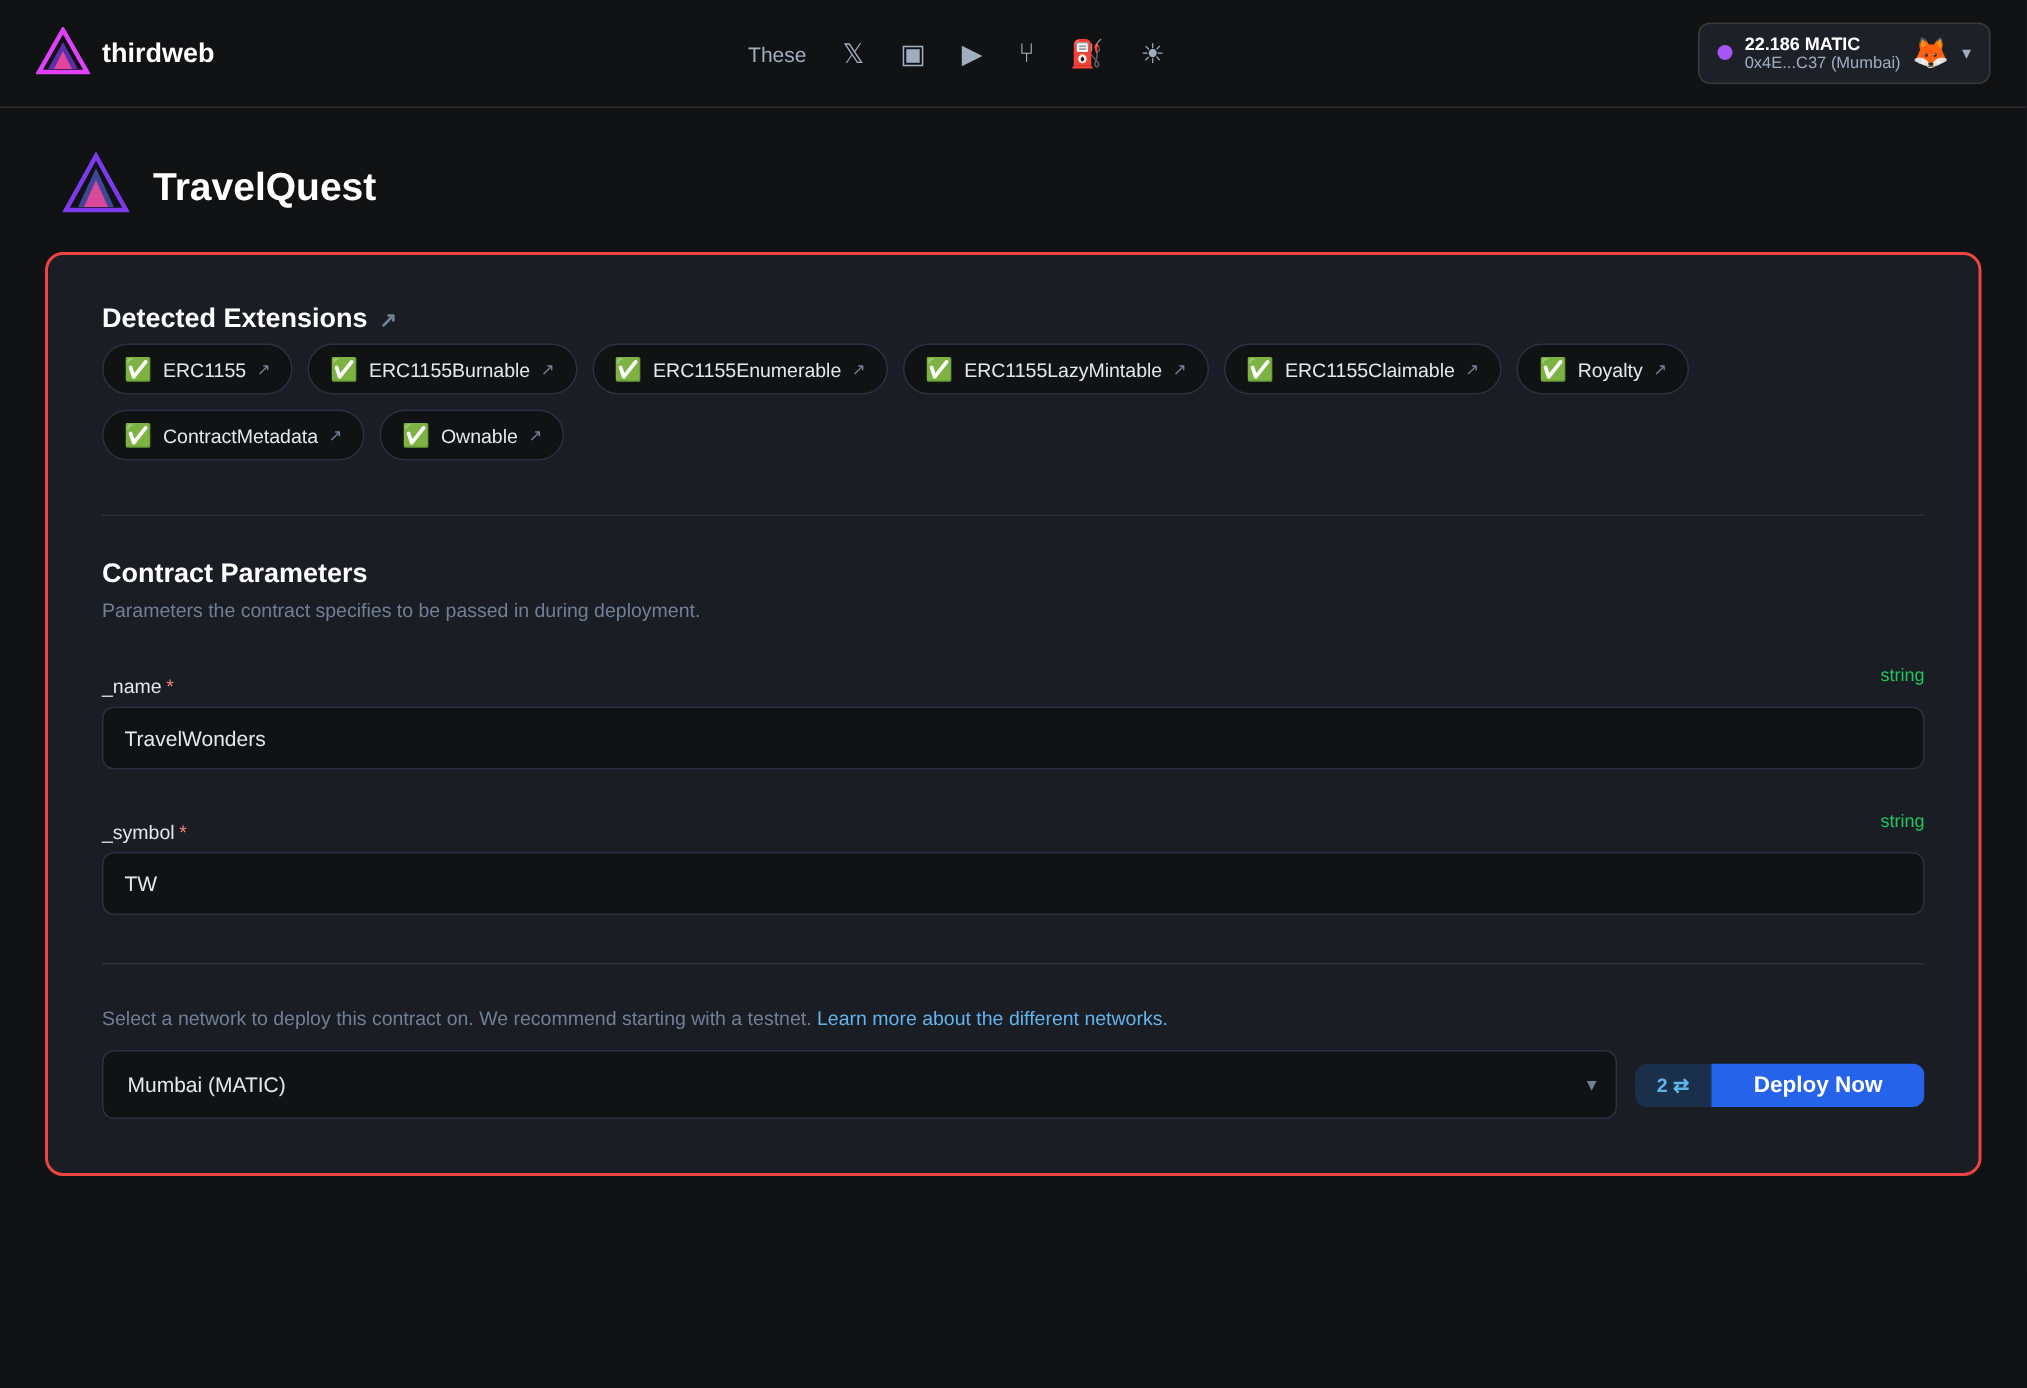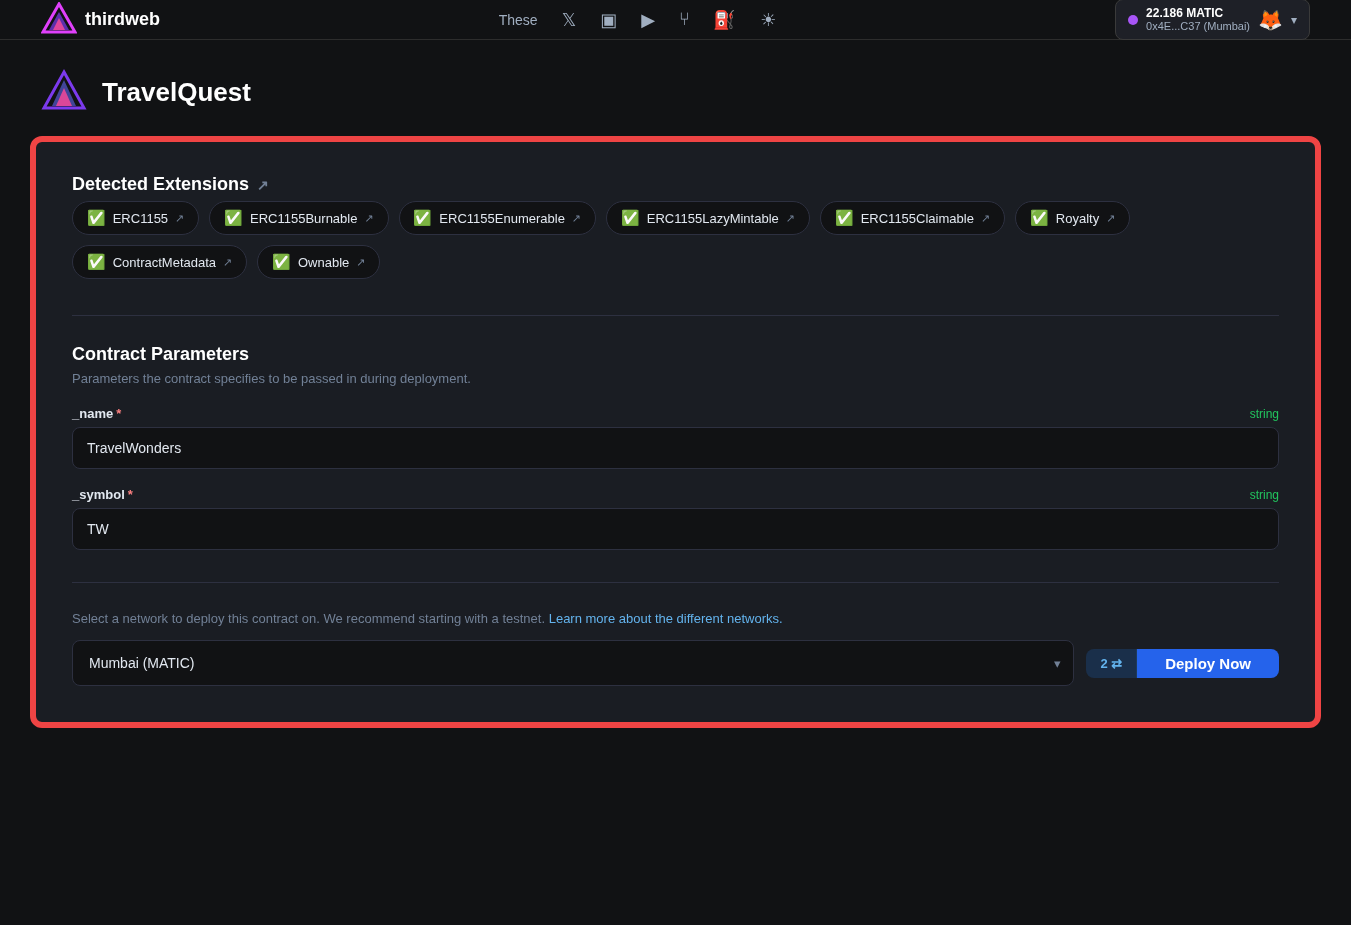--- a/index.html
+++ b/index.html
@@ -10,22 +10,22 @@
       font-size: 14px;
       min-height: 925px;
       width: 1351px;
     }
 
     
     .navbar {
       display: flex;
       align-items: center;
       justify-content: space-between;
-      padding: 0 41px;
-      height: 40px;
+      padding: 0 24px;
+      height: 72px;
       background: #111214;
       border-bottom: 1px solid #2d2d2d;
     }
     .nav-left {
       display: flex;
       align-items: center;
       gap: 8px;
     }
     .logo-svg { width: 36px; height: 36px; }
     .brand-name {
@@ -91,21 +91,21 @@
       font-size: 26px;
       font-weight: 700;
       color: #fff;
     }
     .project-title span { color: #f97316; }
 
     
     .main-card {
       margin: 0 30px 30px;
       background: #1a1d23;
-      border: 6px solid #ef4444;
+      border: 2px solid #ef4444;
       border-radius: 12px;
       padding: 32px 36px 36px;
     }
 
     
     .section-title {
       font-size: 18px;
       font-weight: 700;
       color: #fff;
       margin-bottom: 6px;
@@ -160,21 +160,22 @@
     }
     .field-label-row {
       display: flex;
       justify-content: space-between;
       align-items: center;
       margin-bottom: 6px;
     }
     .field-label {
       font-size: 13px;
       color: #e2e8f0;
-      font-weight: 700;
+      font-weight: 400;
+      margin-top: 16px;
     }
     .field-required { color: #fc8181; margin-left: 3px; }
     .field-type {
       font-size: 12px;
       color: #22c55e;
     }
     .field-input {
       width: 100%;
       background: #111214;
       border: 1px solid #2d3040;

